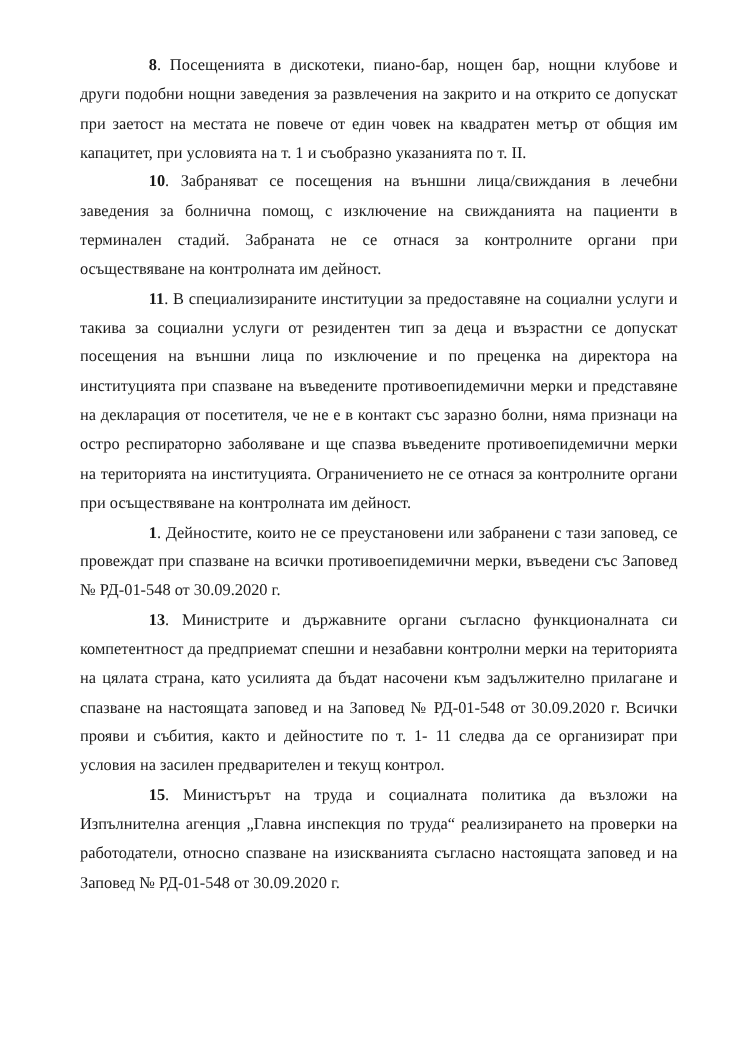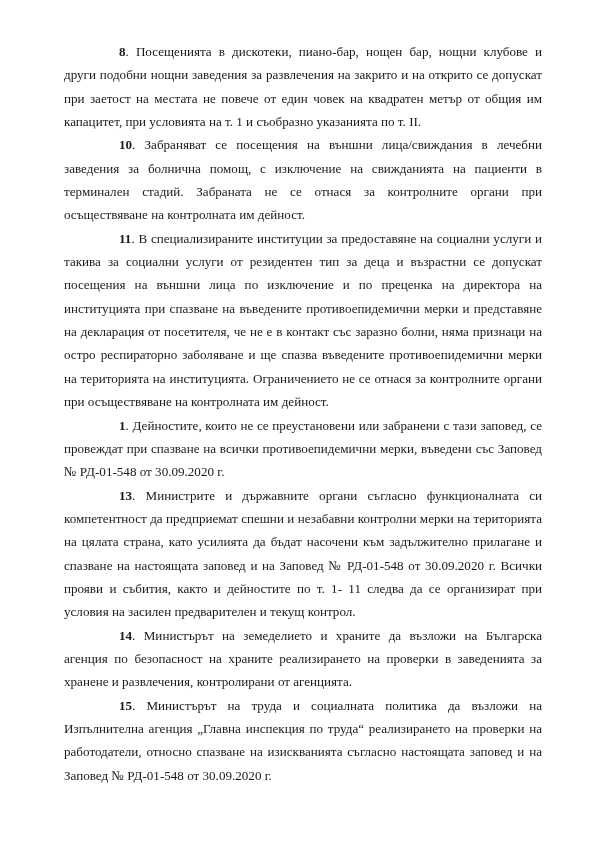--- a/index.html
+++ b/index.html
@@ -15,16 +15,15 @@
 </style>
 </head>
 <body>
 
 <div class="page">
   <p class="para"><span class="num">8</span><span>.  Посещенията в дискотеки, пиано-бар, нощен бар, нощни клубове и други подобни нощни заведения за развлечения на закрито и на открито се допускат при заетост на местата не повече от един човек на квадратен метър от общия им капацитет, при условията на т. 1 и съобразно указанията по т. II.</span></p>
   <p class="para"><span class="num">10</span><span>. Забраняват се посещения на външни лица/свиждания в лечебни заведения за болнична помощ, с изключение на свижданията на пациенти в терминален стадий. Забраната не се отнася за контролните органи при осъществяване на контролната им дейност.</span></p>
   <p class="para"><span class="num">11</span><span>. В специализираните институции за предоставяне на социални услуги и такива за социални услуги от резидентен тип за деца и възрастни се допускат посещения на външни лица по изключение и по преценка на директора на институцията при спазване на въведените противоепидемични мерки и представяне на декларация от посетителя, че не е в контакт със заразно болни, няма признаци на остро респираторно заболяване и ще спазва въведените противоепидемични мерки на територията на институцията. Ограничението не се отнася за контролните органи при осъществяване на контролната им дейност.</span></p>
   <p class="para"><span class="num">1</span><span>. Дейностите, които не се преустановени или забранени с тази заповед, се провеждат при спазване на всички противоепидемични мерки, въведени със Заповед № РД-01-548 от 30.09.2020 г.</span></p>
   <p class="para"><span class="num">13</span><span>. Министрите и държавните органи съгласно функционалната си компетентност да предприемат спешни и незабавни контролни мерки на територията на цялата страна, като усилията да бъдат насочени към задължително прилагане и спазване на настоящата заповед и на Заповед № РД-01-548 от 30.09.2020 г. Всички прояви и събития, както и дейностите по т. 1- 11 следва да се организират при условия на засилен предварителен и текущ контрол.</span></p>
-  <p class="para"><span class="num">14</span><span>. Министърът на земеделието и храните да възложи на Българска агенция по безопасност на храните реализирането на проверки в заведенията за хранене и развлечения, контролирани от агенцията.</span></p>
   <p class="para"><span class="num">15</span><span>. Министърът на труда и социалната политика да възложи на Изпълнителна агенция „Главна инспекция по труда“ реализирането на проверки на работодатели, относно спазване на изискванията съгласно настоящата заповед и на Заповед № РД-01-548 от 30.09.2020 г.</span></p>
 
 </div>
 
 </body></html>

